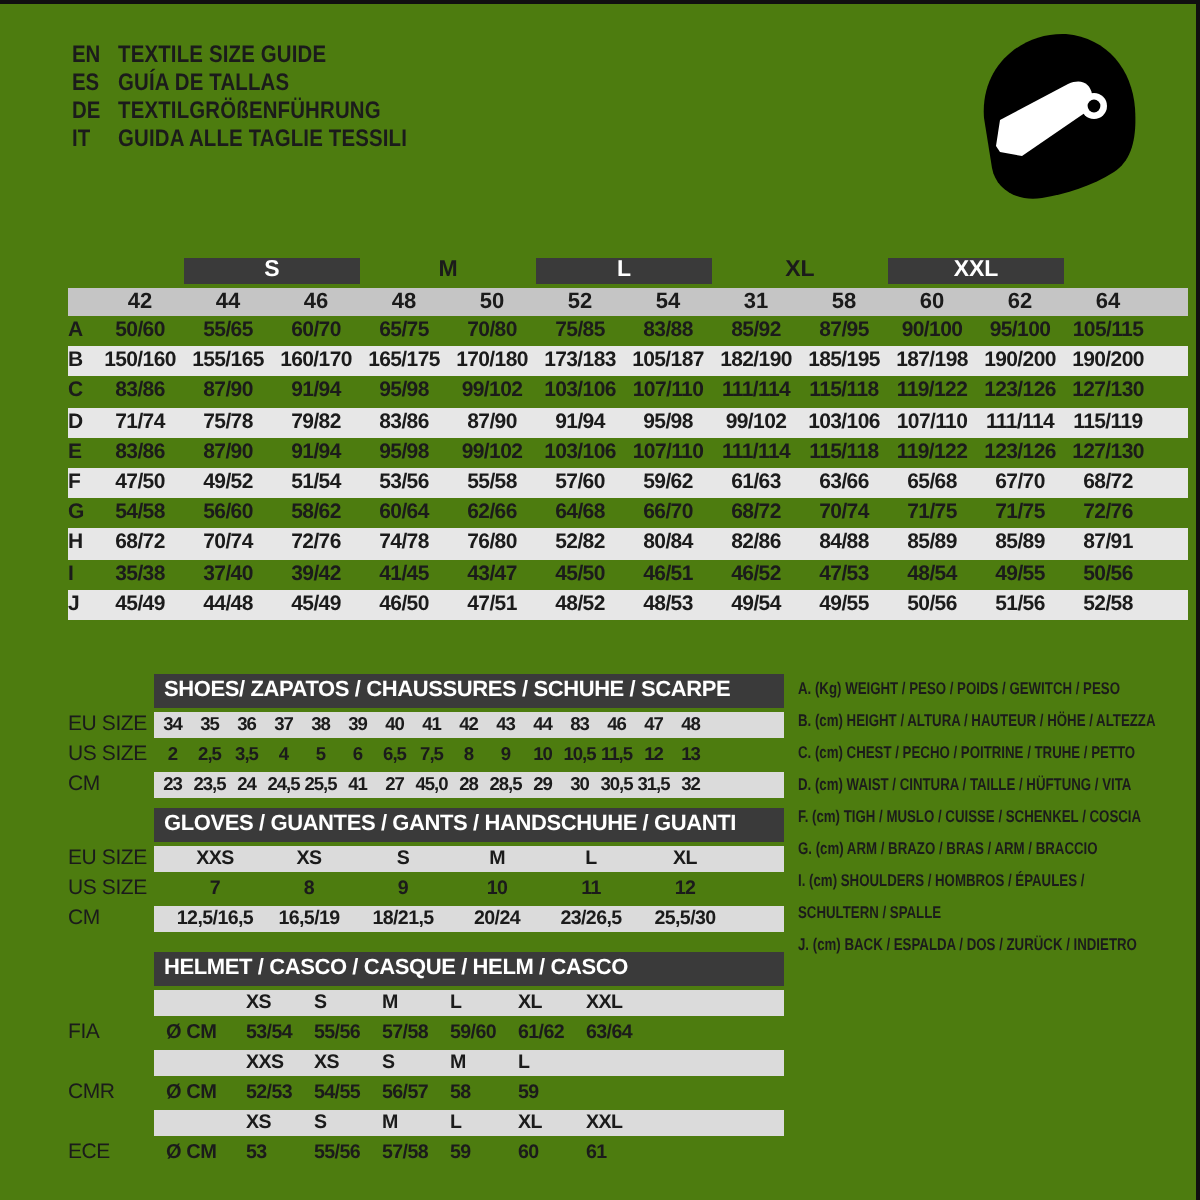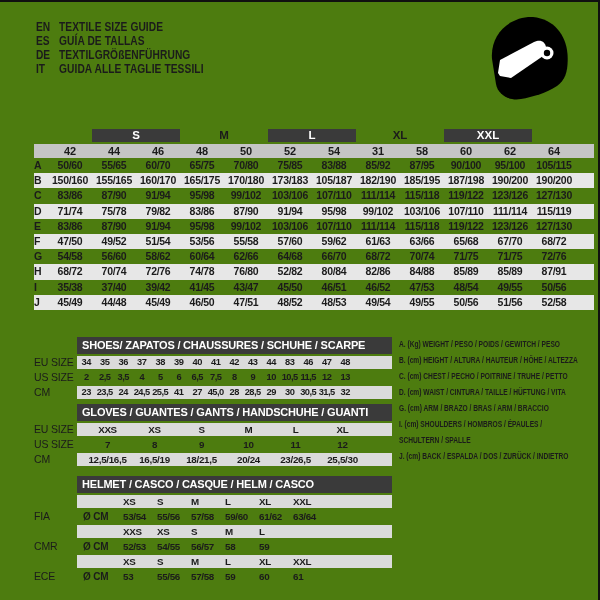--- a/index.html
+++ b/index.html
@@ -424,20 +424,23 @@
       <div>
         <div class="legend-line">B. (cm) HEIGHT / ALTURA / HAUTEUR / HÖHE / ALTEZZA</div>
       </div>
       <div>
         <div class="legend-line">C. (cm) CHEST / PECHO / POITRINE / TRUHE / PETTO</div>
       </div>
       <div>
         <div class="legend-line">D. (cm) WAIST / CINTURA / TAILLE / HÜFTUNG / VITA</div>
       </div>
       <div>
+        <div class="legend-line">F. (cm) TIGH / MUSLO / CUISSE / SCHENKEL / COSCIA</div>
+      </div>
+      <div>
         <div class="legend-line">G. (cm) ARM  / BRAZO / BRAS / ARM / BRACCIO</div>
       </div>
       <div>
         <div class="legend-line">I.  (cm) SHOULDERS / HOMBROS / ÉPAULES /</div>
         <div class="legend-line">SCHULTERN / SPALLE</div>
       </div>
       <div>
         <div class="legend-line">J. (cm) BACK / ESPALDA / DOS / ZURÜCK / INDIETRO</div>
       </div>
     </div>

